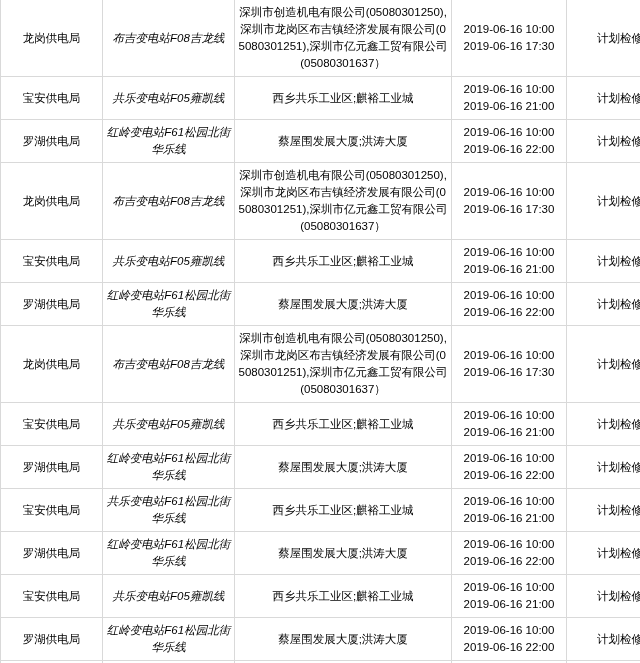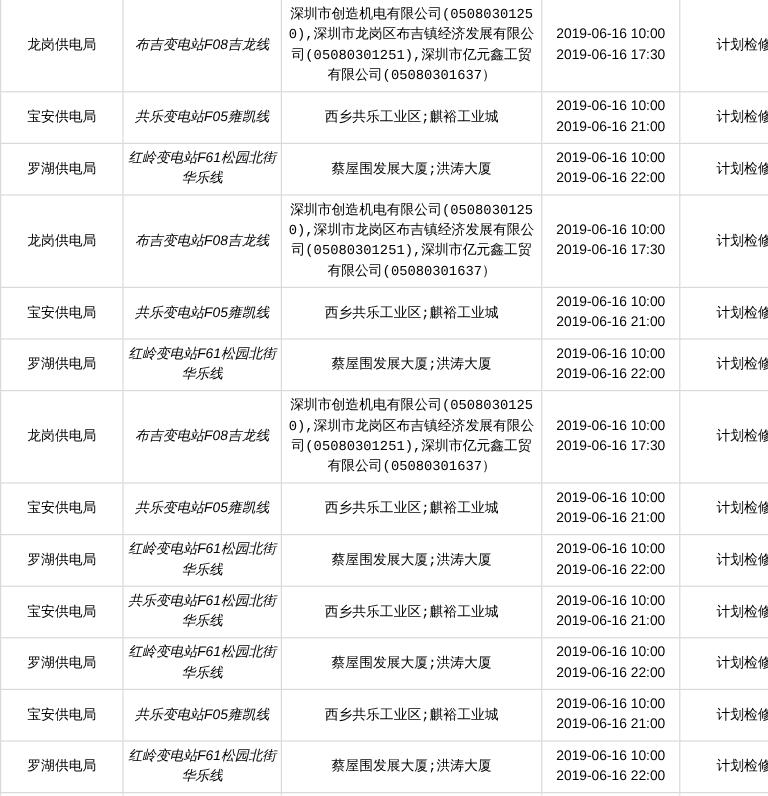--- a/index.html
+++ b/index.html
@@ -23,21 +23,21 @@
     border: 1px solid #d9d9d9;
     text-align: center;
     vertical-align: middle;
     font-size: 11.5px;
     line-height: 17px;
     padding: 4px 3px;
     word-break: break-all;
   }
   td.col-unit   { width: 95px; margin-left: 20px; }
   td.col-line   { width: 125px; font-style: italic; }
-  td.col-area   { width: 210px; font-family: Liberation Mono, monospace; }
+  td.col-area   { width: 210px; }
   td.col-time   { width: 108px; white-space: nowrap; }
   td.col-type   { width: 100px; }
   .time-line { display: block; }
   
   tr.first-row td { border-top: none; }
 </style>
 </head>
 <body>
 
 <table class="outage-table">

